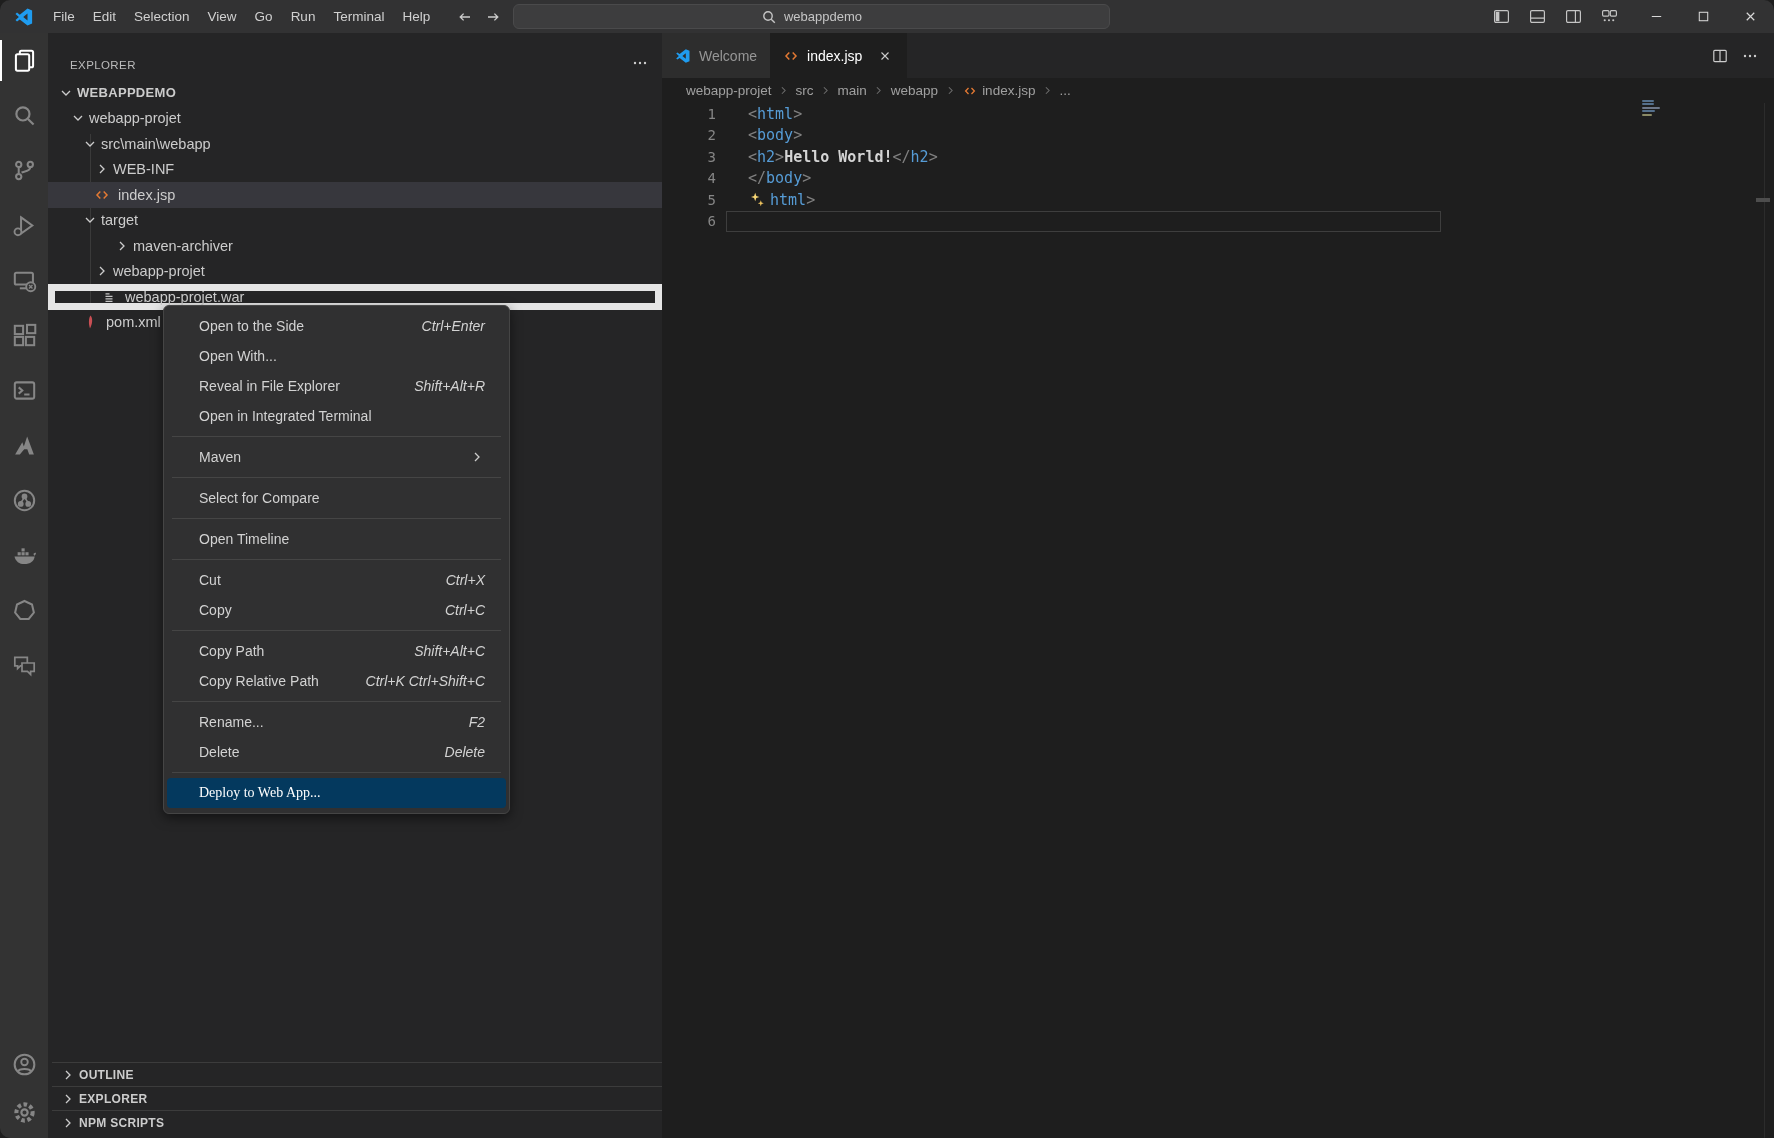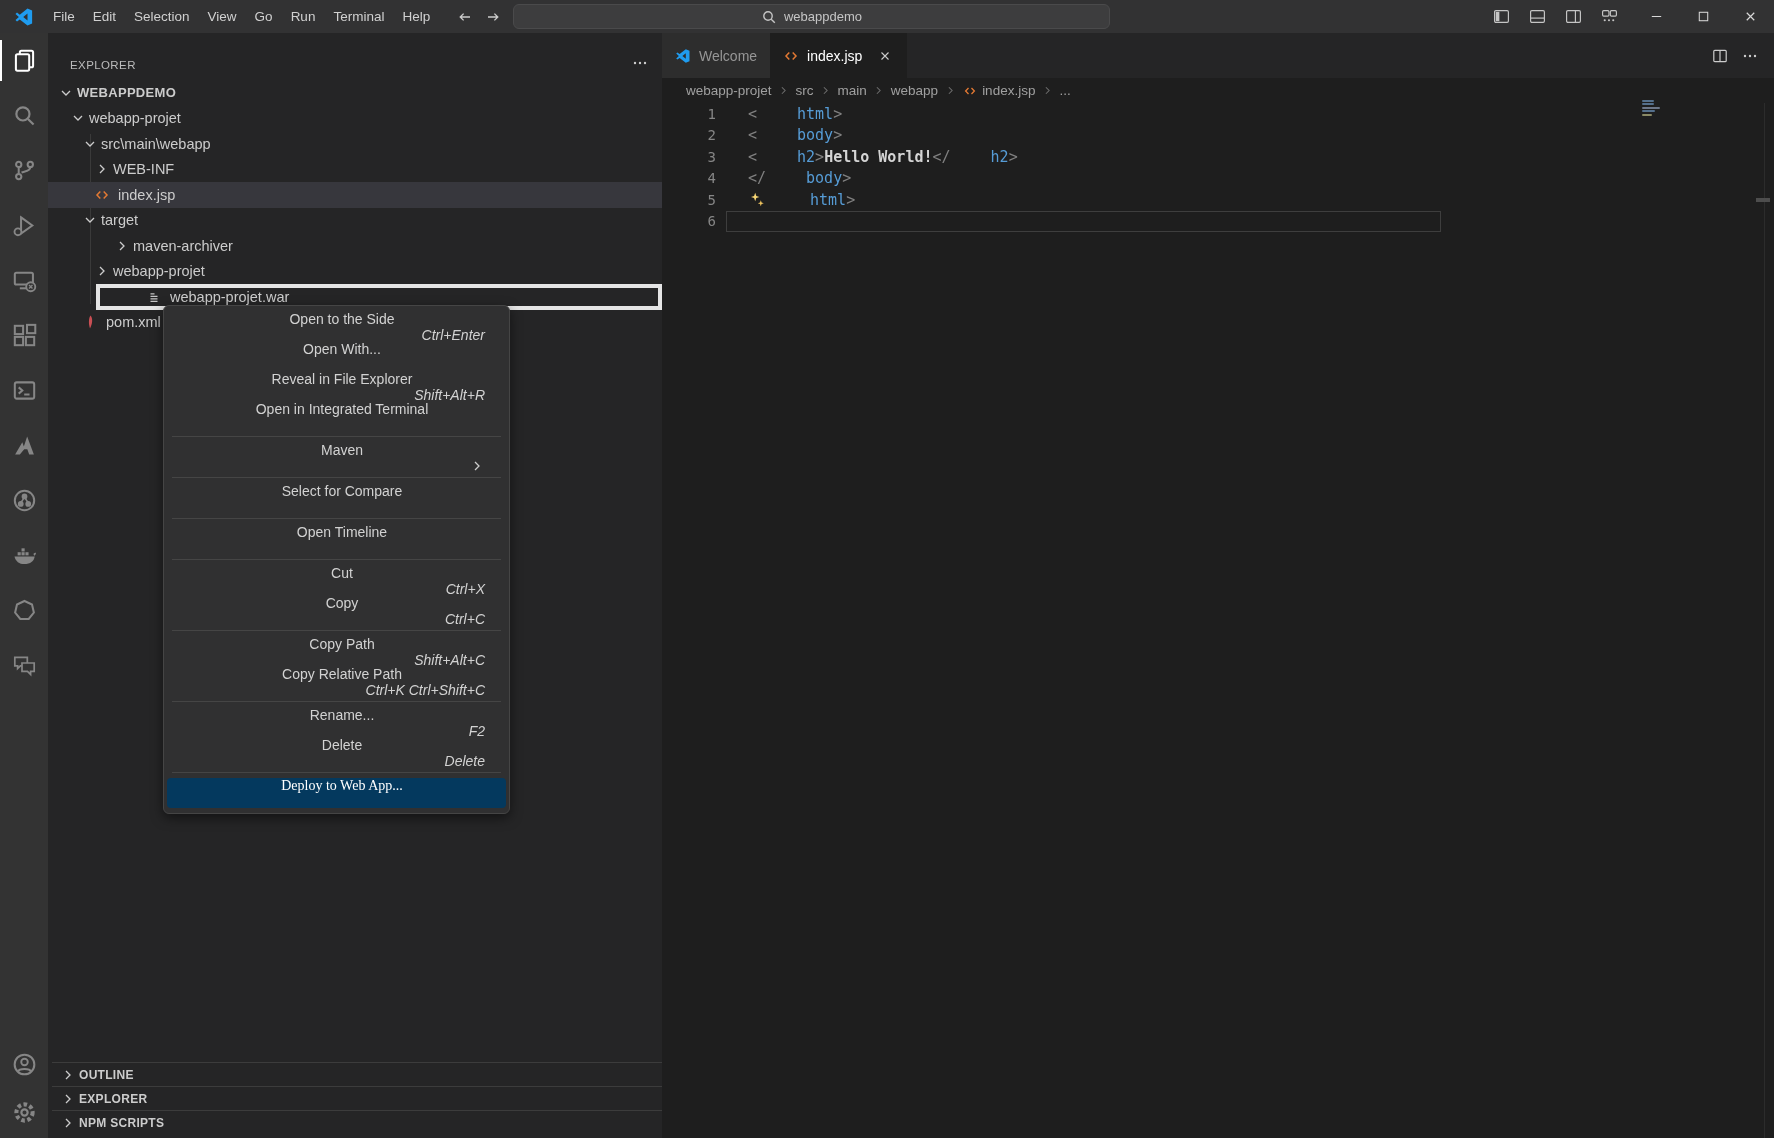--- a/index.html
+++ b/index.html
@@ -1,18 +1,18 @@
 <!DOCTYPE html>
 <html><head>
 <meta charset="utf-8">
 <style>
   * { margin:0; padding:0; box-sizing:border-box; }
   html,body { background:#1e1e1e; }
   body { font-family:"Liberation Sans", sans-serif; -webkit-font-smoothing:antialiased; }
-  #app { position:relative; width:1774px; height:1138px; overflow:hidden; background:#1e1e1e; }
+  #app { position:relative; width:1774px; height:1138px; overflow:hidden; background:#1e1e1e;border-radius:10px; }
   .ic { display:inline-flex; align-items:center; justify-content:center; line-height:0; }
   .ic svg { display:block; }
 
   
   .titlebar { position:absolute; left:0; top:0; width:1774px; height:33px; background:#323233; display:flex; align-items:center; color:#cccccc; }
   .tb-logo { margin:0 10px 0 14px; }
   .menu-item { font-size:13.5px; padding:0 9px; height:33px; display:flex; align-items:center; color:#d0d0d0; cursor:default; }
   .nav-arrow { position:absolute; top:0; height:33px; width:26px; display:flex; align-items:center; justify-content:center; color:#cccccc; }
   .searchbox { position:absolute; left:513px; top:4px; width:597px; height:25px; background:#3d3d3e; border:1px solid #4a4a4b; border-radius:6px; display:flex; align-items:center; justify-content:center; gap:7px; color:#c5c5c5; font-size:13px; }
   .tb-rightgroup { position:absolute; right:141px; top:0; height:33px; display:flex; align-items:center; gap:8px; padding-right:10px; }
@@ -33,49 +33,49 @@
   .sb-header { position:absolute; left:0; top:0; right:0; height:47px; display:flex; align-items:flex-end; padding:0 14px 9px 22px; }
   .sb-title { font-size:11.5px; color:#bbbbbb; letter-spacing:.4px; }
   .sb-more { margin-left:auto; color:#cccccc; }
   .tree { position:absolute; left:0; top:47px; right:0; }
   .trow { height:25.5px; display:flex; align-items:center; font-size:14.5px; color:#cccccc; cursor:default; white-space:nowrap; }
   .trow .twisty { width:16px; height:16px; color:#cccccc; flex:0 0 16px; }
   .trow .ficon { width:16px; height:16px; flex:0 0 16px; margin-right:5px; }
   .trow .lbl { margin-left:3px; }
   .trow.root .lbl { font-weight:bold; font-size:13px; letter-spacing:.3px; }
   .trow.sel { background:#37373d; }
-  .trow.foc { border:4px solid #e5e5e5;margin-left:48px; }
+  .trow.foc { border:7px solid #e5e5e5; }
   .indent-guide { position:absolute; left:42px; top:101px; width:1px; height:170px; background:#3a3a3a; }
   .sections { position:absolute; left:4px; right:0; bottom:4px; }
   .section { height:24px; border-top:1px solid #3c3c3c; display:flex; align-items:center; padding-left:8px; font-size:12px; font-weight:bold; color:#cccccc; letter-spacing:.3px; }
   .section .ic { width:16px; height:16px; margin-right:3px; color:#cccccc; }
 
   
   .ctxmenu { position:absolute; left:163px; top:305px; width:347px; background:#303031; border:1px solid #454545; border-radius:6px; padding:5px 0; box-shadow:0 4px 12px rgba(0,0,0,.5); z-index:50; }
-  .mi { height:30px; display:flex; align-items:center; padding:0 24px 0 35px; font-size:14px; color:#d2d2d2; cursor:default;flex-direction:column; }
+  .mi { height:30px; display:flex; align-items:center; padding:0 24px 0 35px; font-size:14px; color:#d2d2d2; cursor:default; }
   .mi .sc { margin-left:auto; color:#d2d2d2;font-style:italic; }
   .mi .sub { margin-left:auto; color:#cccccc; }
   .mi.hl { background:#04395e; color:#ffffff; border-radius:4px; margin:0 3px; padding:0 21px 0 32px;font-family:Liberation Serif, serif; }
   .msep { height:1px; background:#454545; margin:5px 8px; }
 
   
   .tabbar { position:absolute; left:662px; top:33px; right:0; height:45px; background:#252526; display:flex; }
   .tab { height:45px; display:flex; align-items:center; gap:8px; padding:0 13px; font-size:14px; cursor:default; }
   .tab.inactive { background:#2d2d2d; color:#969696; }
   .tab.active { background:#1e1e1e; color:#ffffff; }
   .tab .tclose { width:18px; height:18px; color:#cccccc; margin-left:6px; }
   .ed-actions { margin-left:auto; display:flex; align-items:center; gap:14px; padding-right:16px; color:#cccccc; }
   .breadcrumb { position:absolute; left:662px; top:78px; right:0; height:25px; display:flex; align-items:center; gap:5px; padding-left:24px; font-size:13.5px; color:#a0a0a0; background:#1e1e1e; }
   .breadcrumb .bsep { color:#6e6e6e; width:14px; height:14px; }
   .breadcrumb .ficon { width:15px; height:15px; }
   .codearea { position:absolute; left:662px; top:103px; right:0; font-family:"DejaVu Sans Mono", monospace; font-size:15px; }
   .cline { height:21.5px; display:flex; align-items:center; white-space:pre; }
   .cline .num { width:54px; text-align:right; color:#858585; flex:0 0 54px; font-size:14px; }
   .cline .toks { margin-left:32px; display:flex; align-items:center; }
-  .tk-p { color:#808080; } .tk-tag { color:#569cd6;margin-left:40px; } .tk-txt { color:#d4d4d4; font-weight:bold; }
+  .tk-p { color:#808080; } .tk-tag { color:#569cd6; } .tk-txt { color:#d4d4d4; font-weight:bold; }
   .tk-ic { width:20px; height:16px; margin-right:2px; }
   .current-line { position:absolute; left:64px; top:107.5px; width:715px; height:21.5px; border:1px solid #3e3e3e; }
   .minimap { position:absolute; left:1642px; top:100px; width:30px; }
   .minimap div { height:2px; margin-bottom:1.4px; border-radius:1px; }
   .oruler { position:absolute; left:1764px; top:103px; bottom:0; width:1px; background:#2c2c2c; }
   .ohandle { position:absolute; left:1756px; top:198px; width:14px; height:4px; background:#4d4d4d; }
 </style>
 </head>
 <body>
 

